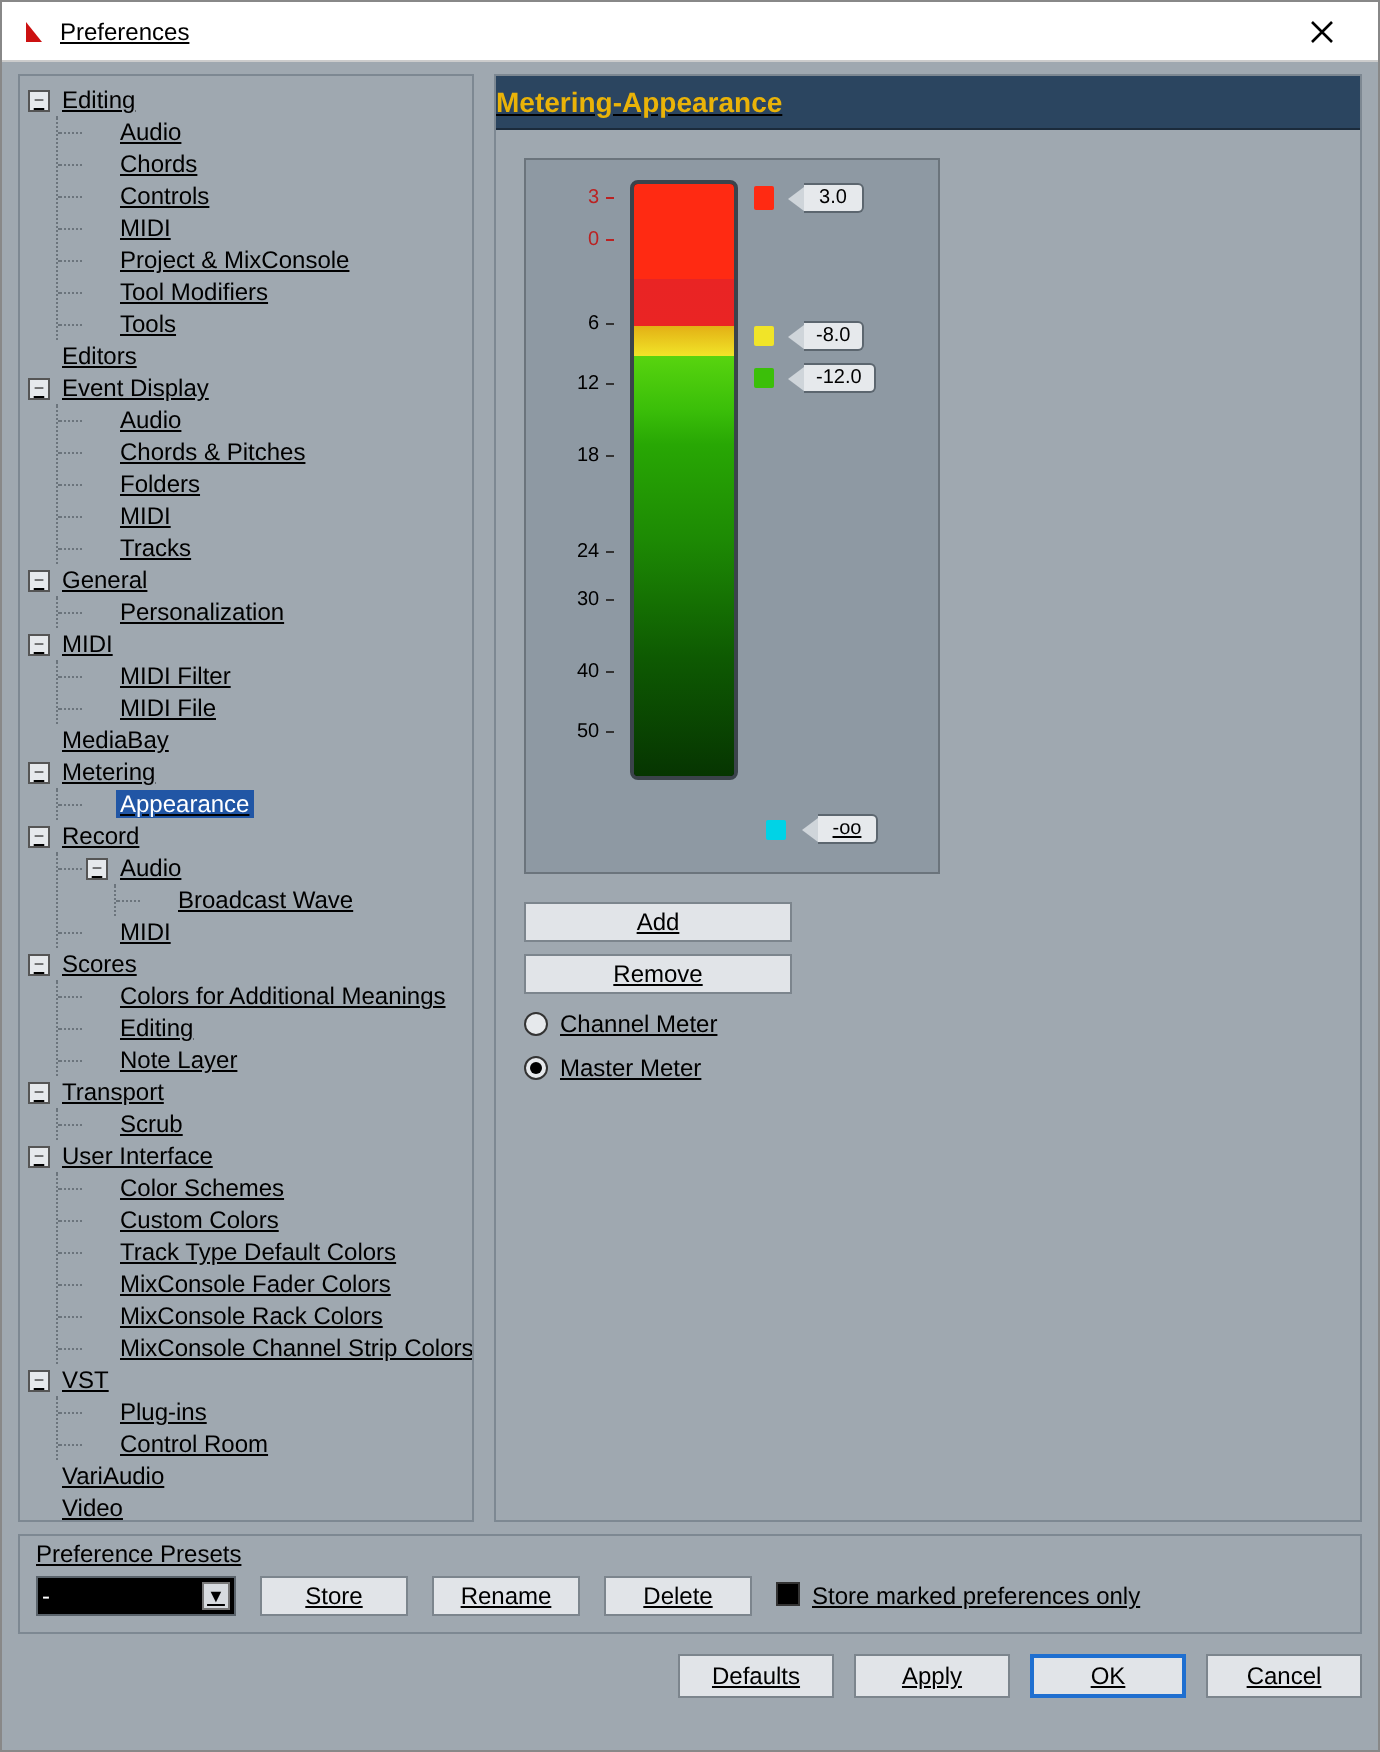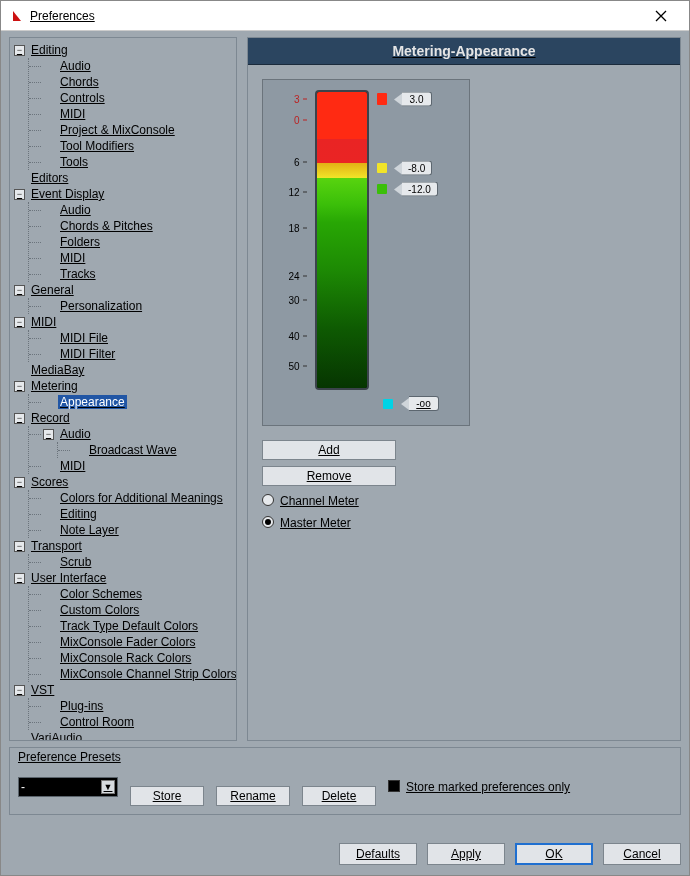--- a/index.html
+++ b/index.html
@@ -37,21 +37,21 @@
   .tree-label.selected { background:#2156a5; color:#fff; }
   ul.tree ul { margin-left:14px; border-left:1px dotted #6b747c; padding-left:0px;}
   ul.tree ul li { position:relative; padding-left:14px; }
   ul.tree ul li::before {
     content:""; position:absolute; left:0; top:8px; width:12px; border-top:1px dotted #6b747c;
   }
 
   
   .right-panel { flex:1; display:flex; flex-direction:column; border:1px solid #7d8892; min-width:0; }
   .section-title {
-    background:#2b4560; color:#e5e5e5; font-weight:bold; font-size:14px; text-align:center; padding:5px 0; border-bottom:1px solid #1b2b3c;
+    background:#2b4560; color:#eab308; font-weight:bold; font-size:14px; text-align:left; padding:5px 0; border-bottom:1px solid #1b2b3c;
   }
   .section-body { flex:1; background:#9fa8b0; padding:14px 14px; overflow:auto; }
 
   
   .meter-container {
     background:#8e99a3; border:1px solid #6b747c; padding:10px 30px 14px 22px; width:208px; position:relative;
   }
   .meter-row { display:flex; align-items:flex-start; gap:8px; }
   .scale-col { width:24px; display:flex; flex-direction:column; align-items:flex-end; position:relative;}
   .scale-tick { position:absolute; right:0; font-size:10px; color:#000; transform:translateY(-50%); display:flex; align-items:center; }
@@ -81,46 +81,46 @@
 
   .handle { position:absolute; transform:translateY(-50%); display:flex; align-items:center; }
   .handle .arrow {
     width:0;height:0; border-top:6px solid transparent; border-bottom:6px solid transparent; border-right:8px solid #cfd5da;
   }
   .handle .badge {
     background:#e6e9ec; border:1px solid #5c666f; border-left:none; font-size:10px; padding:1px 6px; border-radius:0 3px 3px 0; min-width:30px; text-align:center;
   }
   .handle-stack{ position:relative; width:50px; height:300px;}
 
-  .bottom-swatch-row { display:flex; gap:8px; margin-top:6px; align-items:center; margin-left:32px;}
+  .bottom-swatch-row { display:flex; gap:8px; margin-top:17px; align-items:center; margin-left:32px;}
   .bottom-swatch-row .handle{ position:relative; transform:none;}
 
   
-  .btn { background:#e1e4e8; border:1px solid #7c858d; font-size:12px; padding:2px 0; text-align:center; cursor:pointer;margin-top:18px; }
+  .btn { background:#e1e4e8; border:1px solid #7c858d; font-size:12px; padding:2px 0; text-align:center; cursor:pointer; }
   .wide-btn { width:134px; margin-top:6px; }
-  .radio-row { display:flex; gap:6px; margin-top:8px; font-size:12px; cursor:pointer;}
+  .radio-row { display:flex; align-items:center; gap:6px; margin-top:8px; font-size:12px; cursor:pointer;}
   .radio-dot { width:12px; height:12px; border:1px solid #333; border-radius:50%; background:#e6e9ec; display:inline-flex; align-items:center; justify-content:center;}
   .radio-dot.active::after{ content:""; width:6px; height:6px; border-radius:50%; background:#000; }
 
   
   .preset-bar {
     border:1px solid #7d8892; background:#9fa8b0; padding:2px 8px 8px 8px;
   }
   .preset-title { font-size:12px; margin-bottom:4px; }
   .preset-row { display:flex; align-items:center; gap:12px; }
   .preset-select {
     width:100px; height:20px; background:#000; color:#fff; border:1px solid #5a636b; display:flex; align-items:center; justify-content:space-between; padding:0 2px; font-size:12px; cursor:pointer;
   }
   .preset-select .caret{ width:14px; height:14px; background:#d7dbdf; color:#000; font-size:9px; display:flex; align-items:center; justify-content:center; border:1px solid #777;}
   .small-btn { width:74px; }
   .checkbox-row{ display:flex; align-items:flex-start; gap:6px; font-size:12px; cursor:pointer; }
   .checkbox{ width:12px; height:12px; background:#000; border:1px solid #333;}
 
   
-  .footer-row{ display:flex; justify-content:flex-end; gap:10px; padding:4px 8px 10px 8px; }
+  .footer-row{ display:flex; justify-content:flex-end; gap:10px; padding:4px 8px 26px 8px; }
   .footer-row .btn{ width:78px; padding:3px 0;}
   .footer-row .btn.primary{ border:2px solid #1f6fd0; padding:2px 0;}
 </style>
 </head>
 <body>
 
 <div class="window">
 
   <div class="titlebar">
     <span class="icon">
@@ -251,27 +251,27 @@
             </li>
             <li>
               <div class="tree-row">
                 <span class="tree-toggle box">−</span>
                 <span class="tree-label">MIDI</span>
               </div>
               <ul>
                 <li>
                   <div class="tree-row">
                     <span class="tree-toggle empty"></span>
+                    <span class="tree-label">MIDI Filter</span>
+                  </div>
+                </li>
+                <li>
+                  <div class="tree-row">
+                    <span class="tree-toggle empty"></span>
                     <span class="tree-label">MIDI File</span>
-                  </div>
-                </li>
-                <li>
-                  <div class="tree-row">
-                    <span class="tree-toggle empty"></span>
-                    <span class="tree-label">MIDI Filter</span>
                   </div>
                 </li>
               </ul>
             </li>
             <li>
               <div class="tree-row">
                 <span class="tree-toggle empty"></span>
                 <span class="tree-label">MediaBay</span>
               </div>
             </li>

